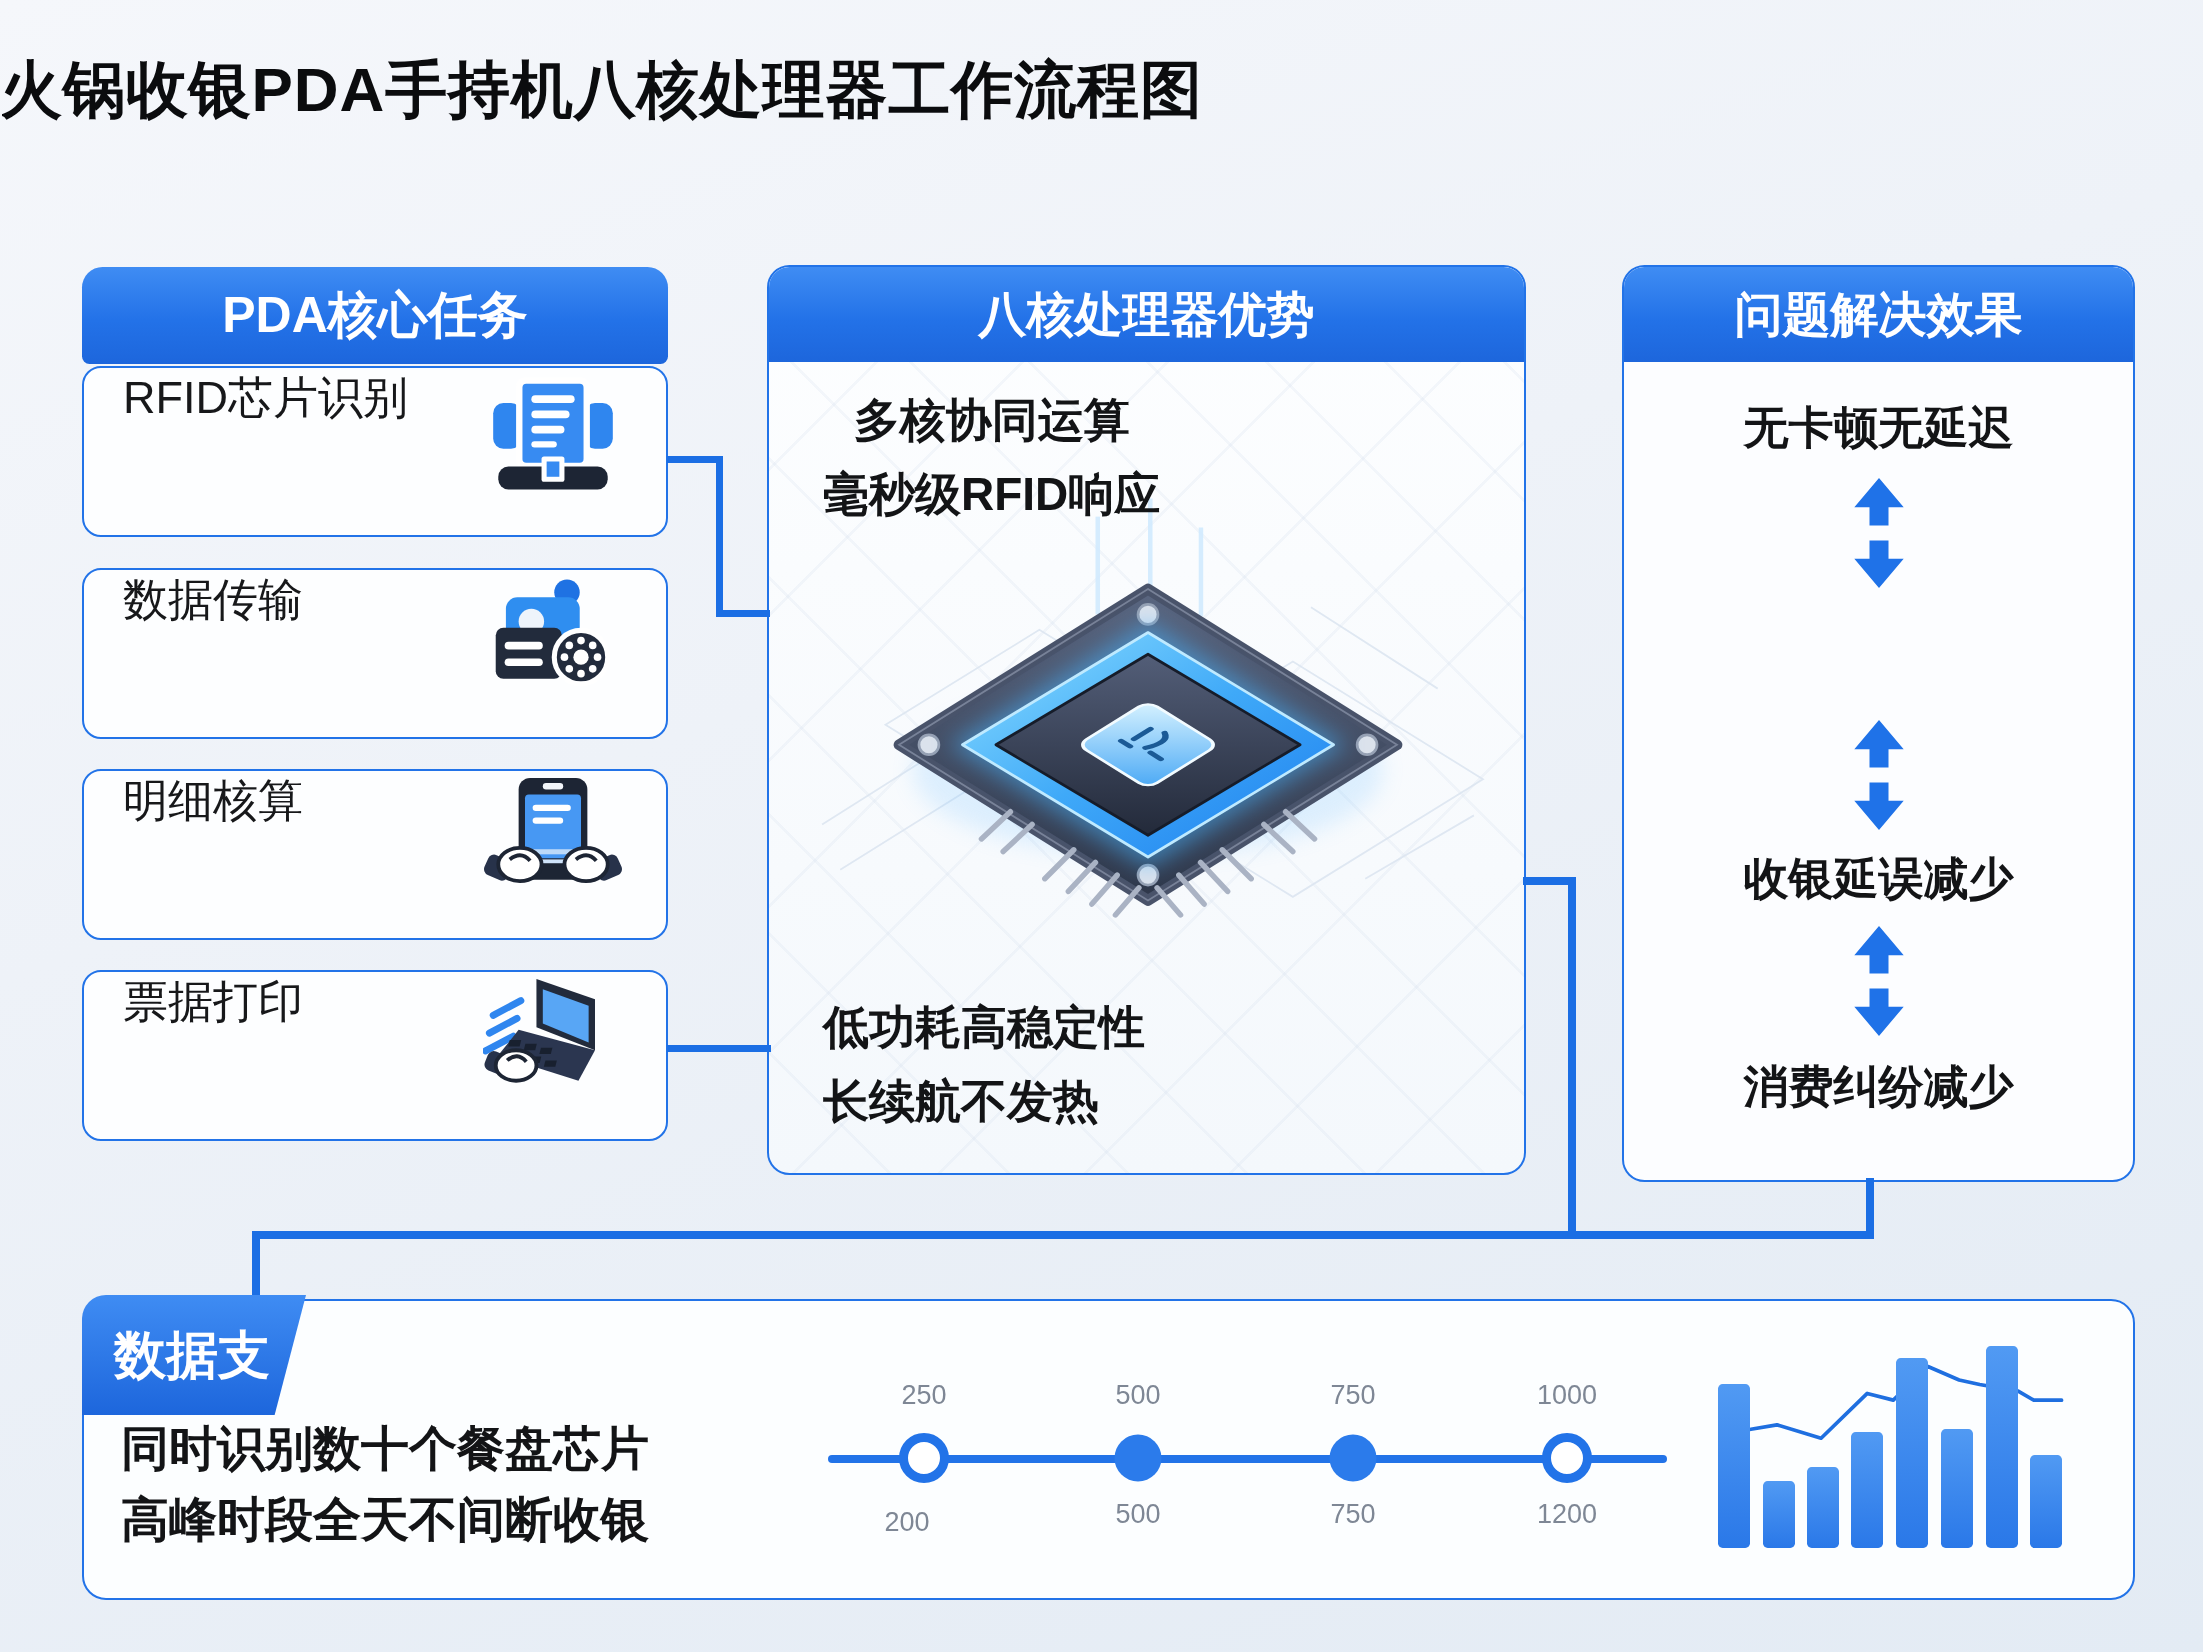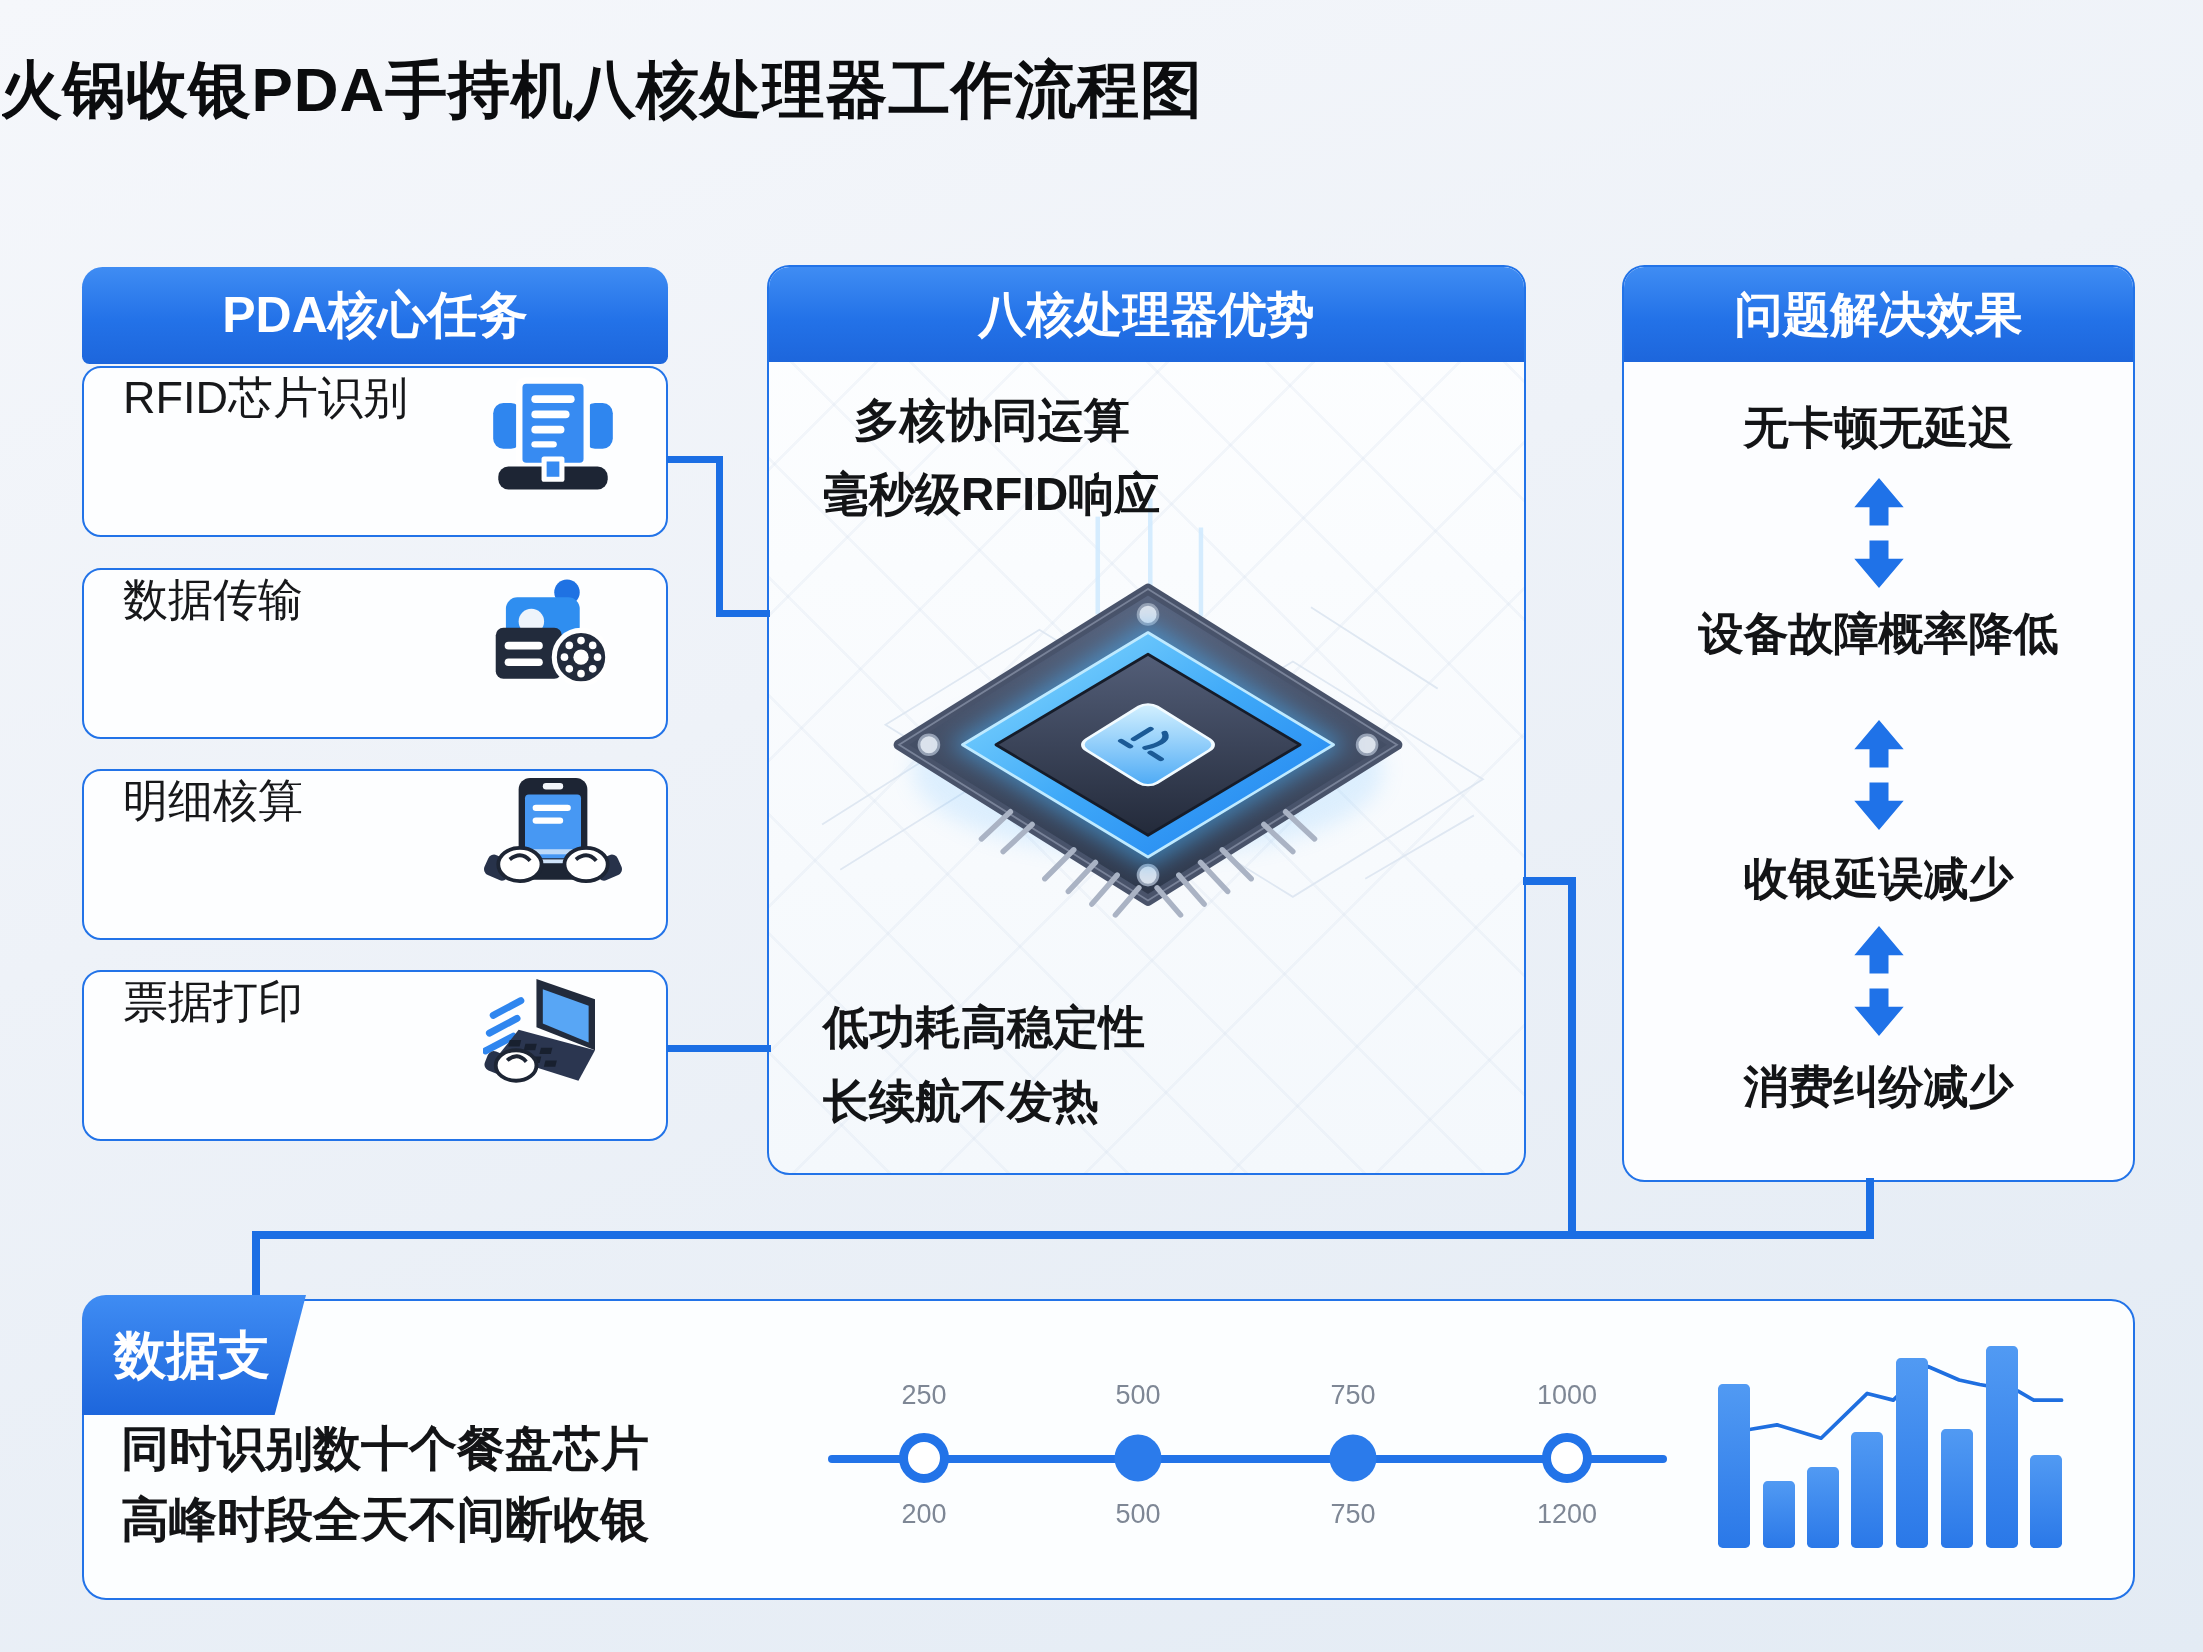--- a/index.html
+++ b/index.html
@@ -257,21 +257,20 @@
     </div>
   </div>
 
   <div class="panel right-panel">
     <div class="hdr panel-hdr">问题解决效果</div>
     <div class="effect-item" style="top:131px">无卡顿无延迟</div>
     <svg class="effect-arrow" style="top:209px" viewBox="0 0 60 120">
       <polygon points="30,2 56,33 40,33 40,52 20,52 20,33 4,33" fill="#1f72e8"></polygon>
       <polygon points="30,118 56,87 40,87 40,68 20,68 20,87 4,87" fill="#1f72e8"></polygon>
     </svg>
-    <div class="effect-item" style="top:337px">设备故障概率降低</div>
     <svg class="effect-arrow" style="top:451px" viewBox="0 0 60 120">
       <polygon points="30,2 56,33 40,33 40,52 20,52 20,33 4,33" fill="#1f72e8"></polygon>
       <polygon points="30,118 56,87 40,87 40,68 20,68 20,87 4,87" fill="#1f72e8"></polygon>
     </svg>
     <div class="effect-item" style="top:582px">收银延误减少</div>
     <svg class="effect-arrow" style="top:657px" viewBox="0 0 60 120">
       <polygon points="30,2 56,33 40,33 40,52 20,52 20,33 4,33" fill="#1f72e8"></polygon>
       <polygon points="30,118 56,87 40,87 40,68 20,68 20,87 4,87" fill="#1f72e8"></polygon>
     </svg>
     <div class="effect-item" style="top:790px">消费纠纷减少</div>
@@ -294,21 +293,21 @@
   <div class="bottom-text">
     <div>同时识别数十个餐盘芯片</div>
     <div>高峰时段全天不间断收银</div>
   </div>
 
   <div class="timeline">
     <div class="tl-line"></div>
     <div>
         <div class="tl-node open" style="left: 96px;"></div>
         <div class="tl-lab tl-top" style="left: 96px;">250</div>
-        <div class="tl-lab tl-bot" style="left: 96px;">200</div>
+        <div class="tl-lab tl-bot" style="left: 79px; margin-top: 8px;">200</div>
         <div class="tl-node filled" style="left: 310px;"></div>
         <div class="tl-lab tl-top" style="left: 310px;">500</div>
         <div class="tl-lab tl-bot" style="left: 310px;">500</div>
         <div class="tl-node filled" style="left: 525px;"></div>
         <div class="tl-lab tl-top" style="left: 525px;">750</div>
         <div class="tl-lab tl-bot" style="left: 525px;">750</div>
         <div class="tl-node open" style="left: 739px;"></div>
         <div class="tl-lab tl-top" style="left: 739px;">1000</div>
         <div class="tl-lab tl-bot" style="left: 739px;">1200</div>
       </div>

